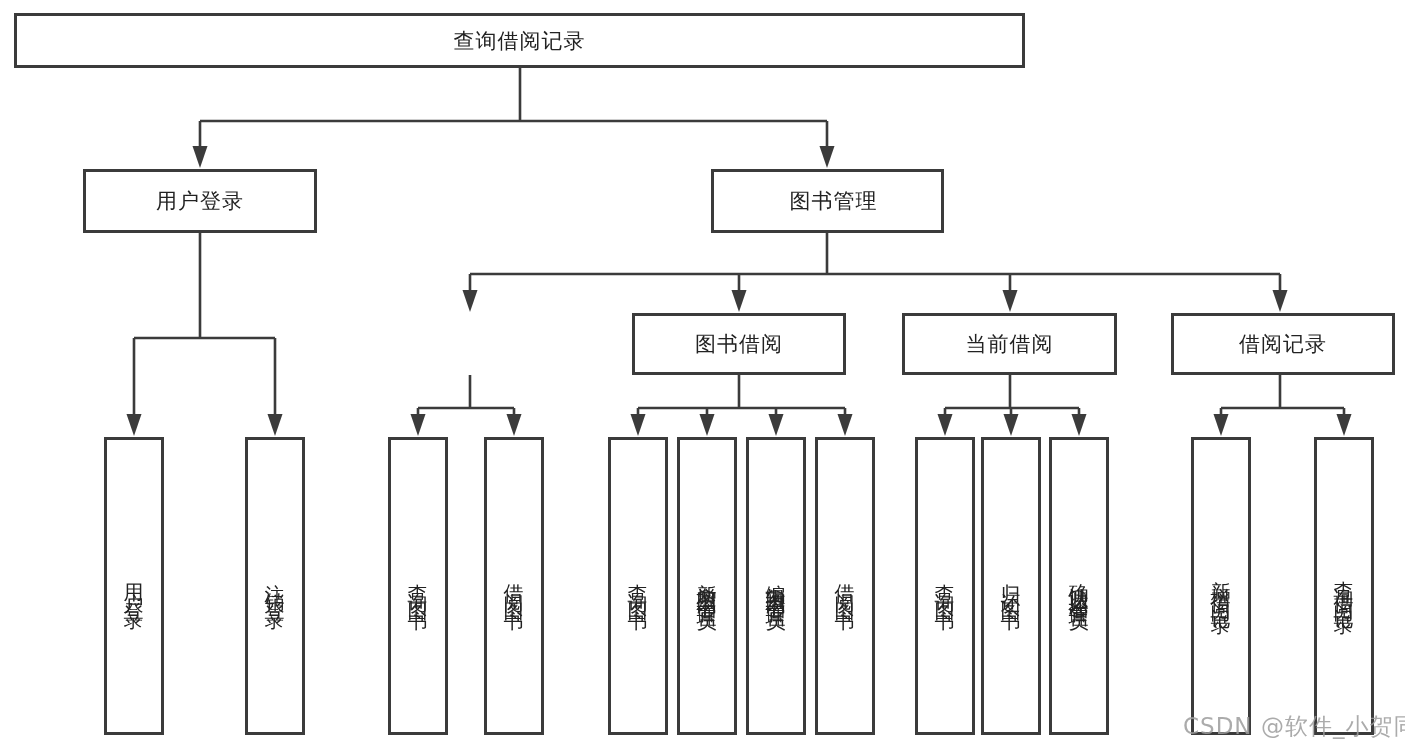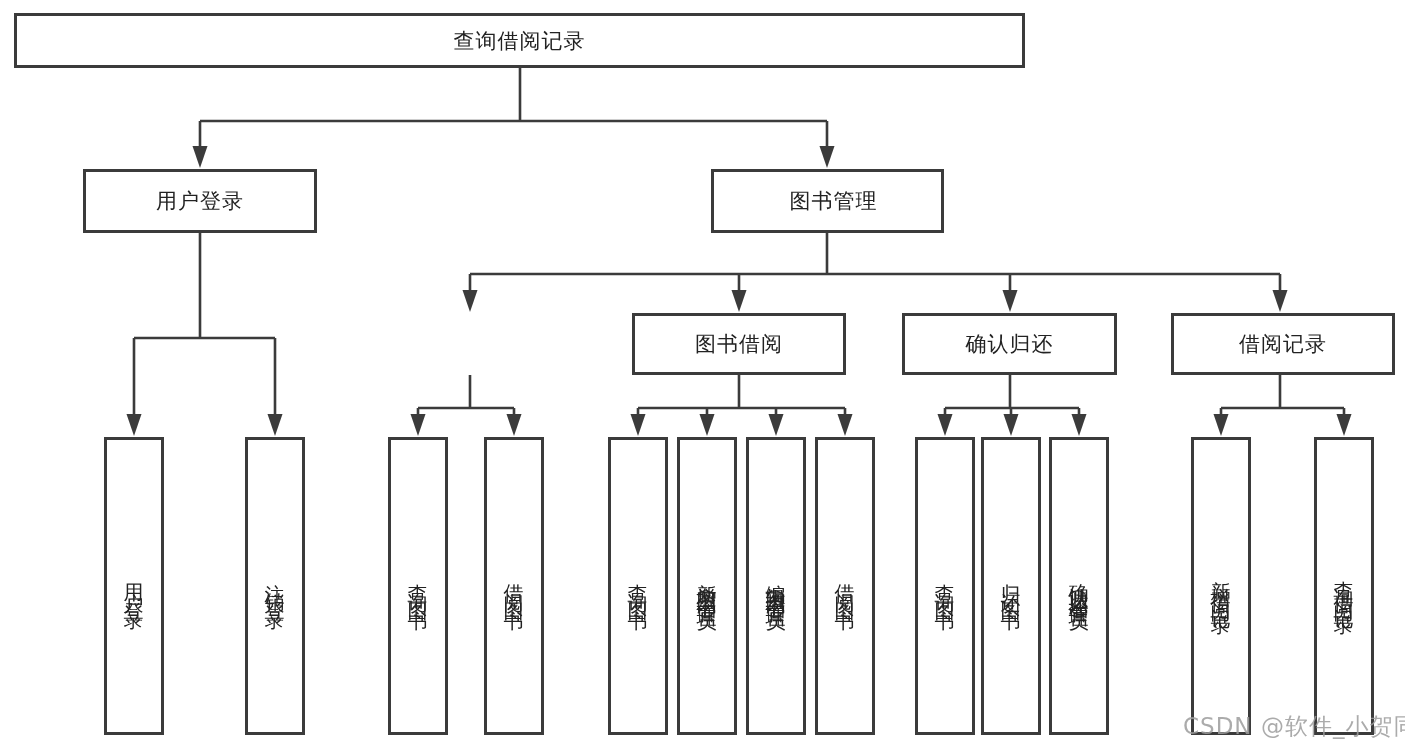--- a/index.html
+++ b/index.html
@@ -105,21 +105,21 @@
     <span>用户登录</span>
   </div>
   <div class="node hbox" style="left:711px; top:169px; width:233px; height:64px;padding-left:12px;">
     <span>图书管理</span>
   </div>
 
   <div class="node hbox" style="left:632px; top:313px; width:214px; height:62px;align-items:center;">
     <span>图书借阅</span>
   </div>
   <div class="node hbox" style="left:902px; top:313px; width:215px; height:62px;">
-    <span>确认归还</span>
+    <span>当前借阅</span>
   </div>
   <div class="node hbox" style="left:1171px; top:313px; width:224px; height:62px;">
     <span>借阅记录</span>
   </div>
 
   <div class="node vbox" style="left:104px;">
     <span>用户登录</span>
   </div>
   <div class="node vbox" style="left:245px;">
     <span>注销登录</span>

